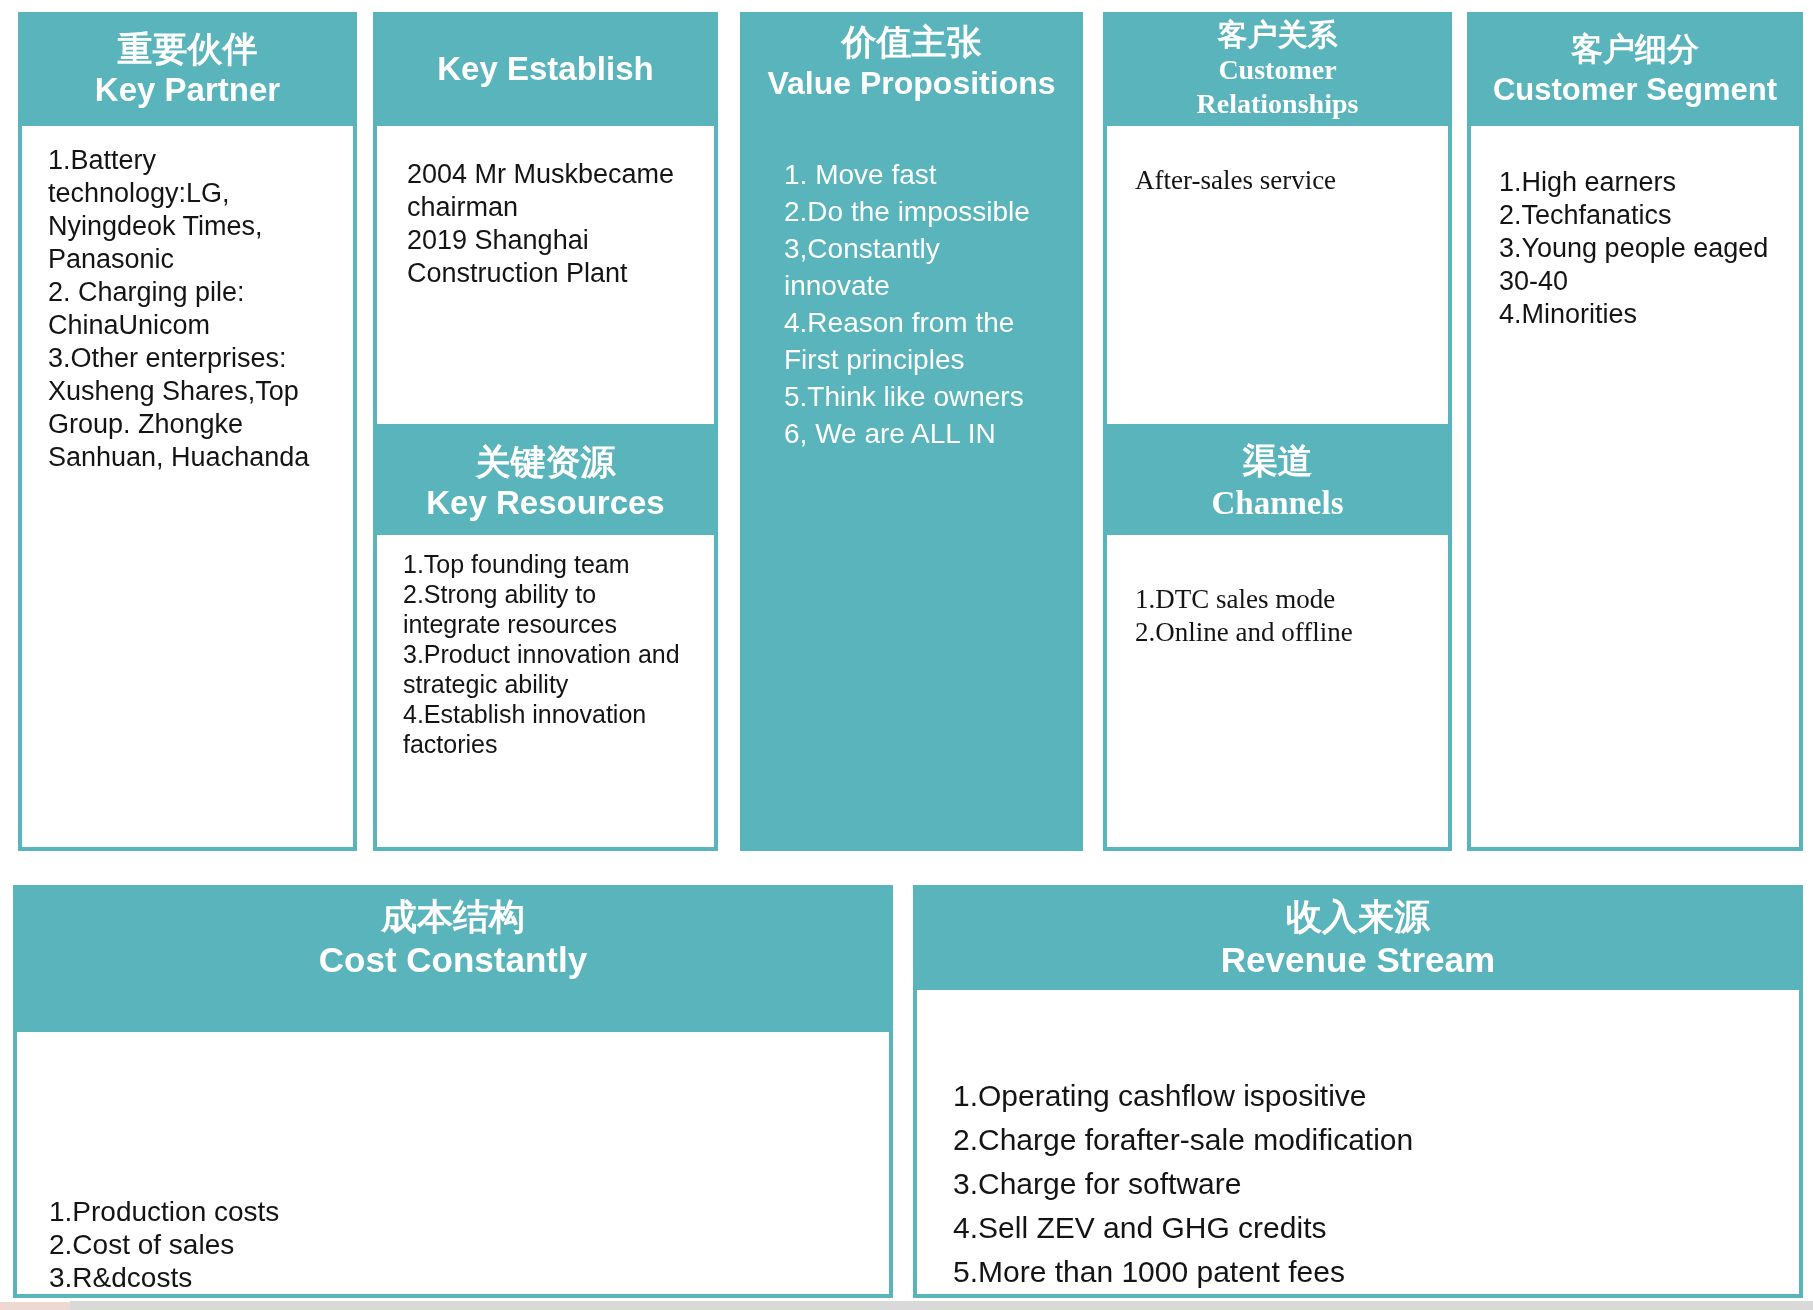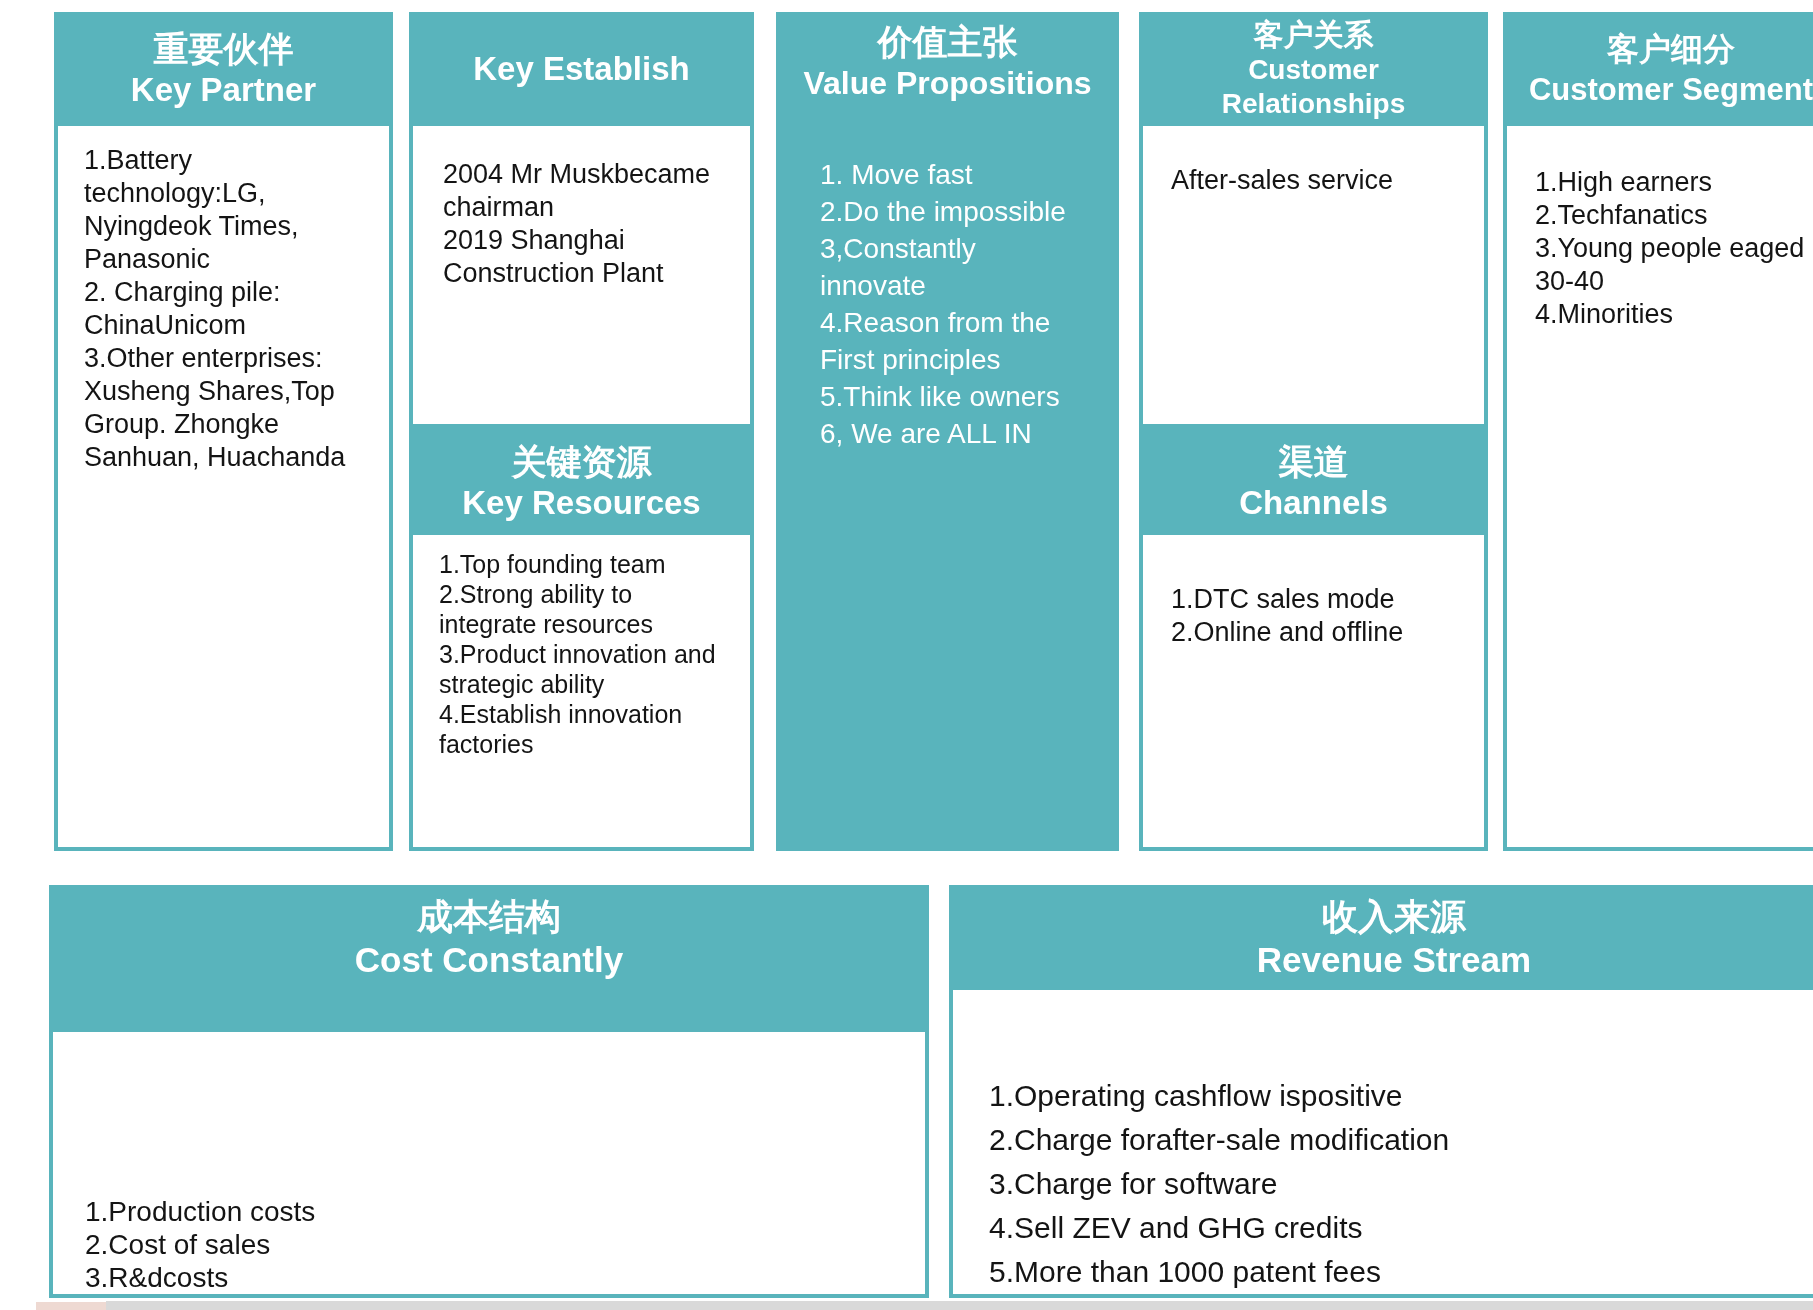--- a/index.html
+++ b/index.html
@@ -8,21 +8,21 @@
     --strip:#d9d9d9;
   }
   html,body{margin:0;padding:0;}
   body{
     width:1813px;height:1310px;
     background:#ffffff;
     font-family:"Liberation Sans","DejaVu Sans",sans-serif;
     position:relative;
     overflow:hidden;
   }
-  .page{position:absolute;inset:0;margin-left:36px;}
+  .page{position:absolute;inset:0;}
   .col{
     position:absolute;
     top:12px;height:839px;
     background:var(--teal);
     box-sizing:border-box;
     padding:0 4px 4px 4px;
     display:flex;flex-direction:column;
   }
   .bigbox{
     position:absolute;
@@ -113,21 +113,21 @@
       <div class="en" style="font-size:32px;">Value Propositions</div>
     </header>
     <div class="vp-body">1. Move fast
 2.Do the impossible
 3,Constantly innovate
 4.Reason from the First principles
 5.Think like owners
 6, We are ALL IN</div>
   </section>
 
-  <section class="col" style="left:1103px;width:349px;">
+  <section class="col" style="left:1103px;width:349px;font-family:Liberation Serif, serif;">
     <header class="hdr hdr1 hdr-sm">
       <div class="zh">客户关系</div>
       <div class="en">Customer
 Relationships</div>
     </header>
     <div class="white fixed1">
       <div class="txt" style="padding:38px 14px 0 28px;">After-sales service</div>
     </div>
     <header class="hdr hdr2">
       <div class="zh">渠道</div>

